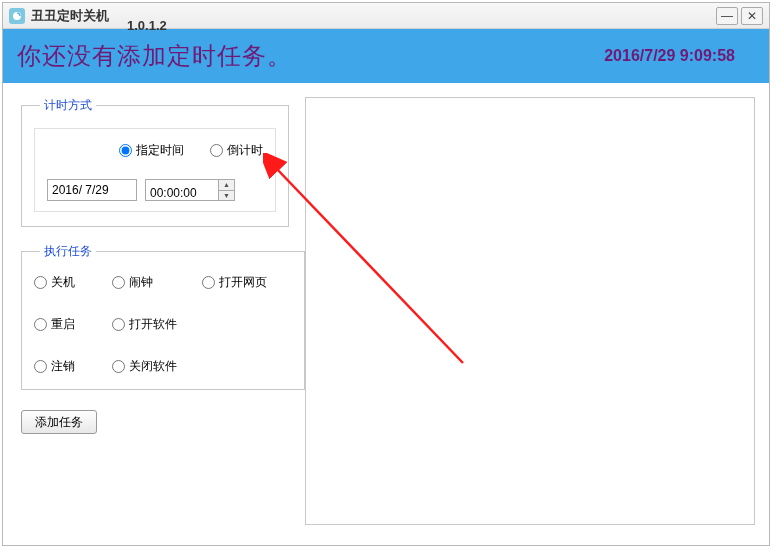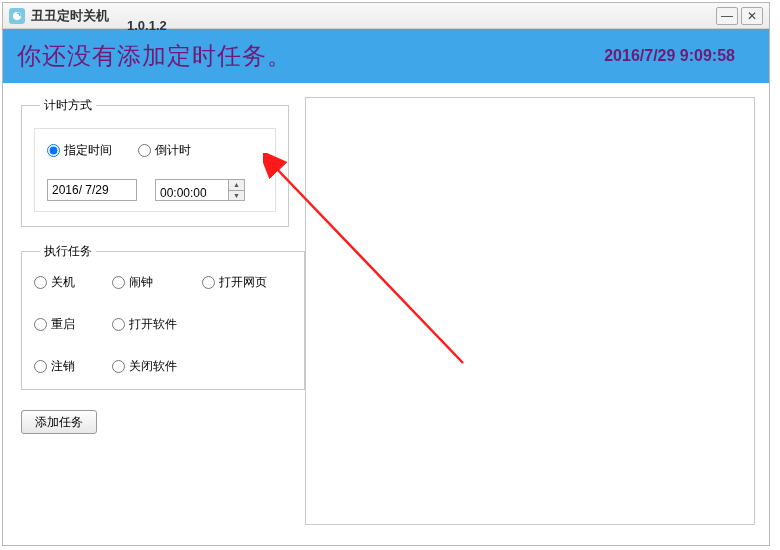--- a/index.html
+++ b/index.html
@@ -74,39 +74,40 @@
   position: relative;
 }
 fieldset.group {
   border: 1px solid #c8c8c8;
   padding: 14px 12px 14px 12px;
   margin-bottom: 16px;
   position: relative;
 }
 fieldset.group legend {
   font-size: 12px;
-  color: #000000;
+  color: #1d4ed8;
   padding: 0 4px;
   margin-left: 6px;
 }
 .inner-box {
   border: 1px solid #e0e0e0;
   padding: 10px 12px;
 }
 .radio-row {
   display: flex;
   align-items: center;
   gap: 26px;
   height: 22px;
+  justify-content: flex-end;
 }
 .radio-item { display: flex; align-items: center; gap: 4px; cursor: pointer; }
 .radio-item input { margin: 0; }
 .inputs-row {
   display: flex;
-  gap: 18px;
+  gap: 8px;
   margin-top: 18px;
 }
 .dateinput {
   width: 90px; height: 22px;
   border: 1px solid #aaa;
   padding: 0 4px;
   display: flex; align-items: center;
   font-size: 12px;
   background: #fff;
 }

